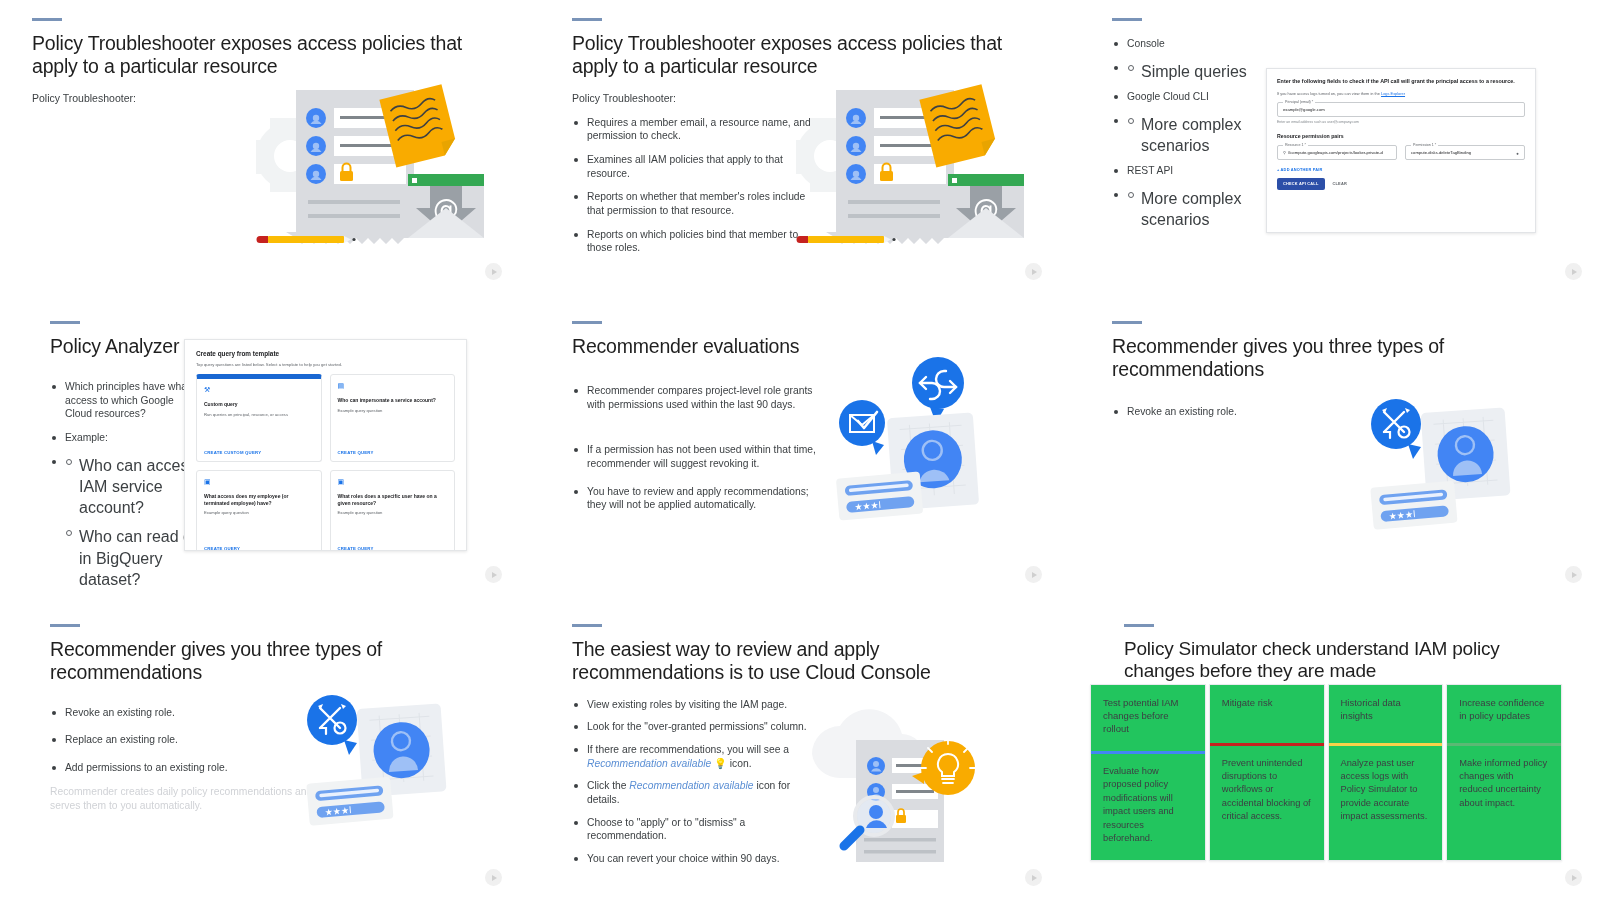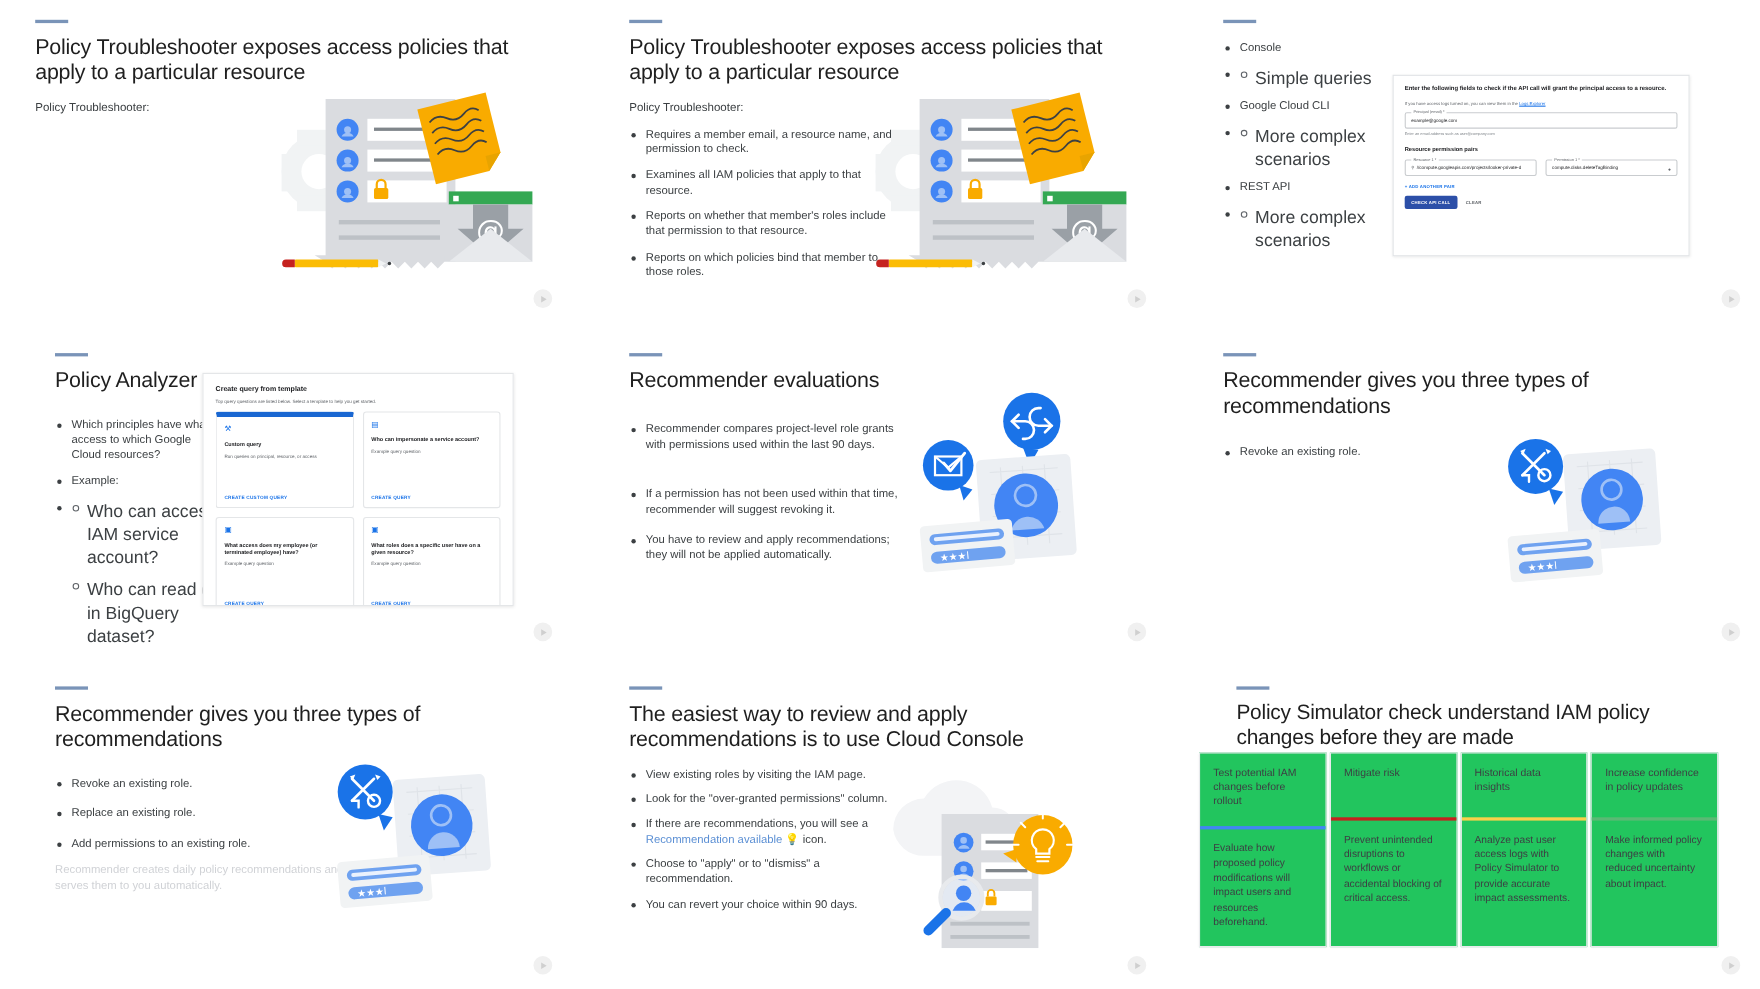--- a/index.html
+++ b/index.html
@@ -85,21 +85,21 @@
     background: transparent;
   }
   .wide li { max-width: 300px; }
   .note {
     font-size: 10.3px;
     line-height: 1.4;
     color: #d0d2d6;
     margin-top: 10px;
     max-width: 270px;
   }
-  .lnk { color: #5b8fd4; }
+  .lnk { color: #5b8fd4; font-style: italic; }
   .play {
     position: absolute;
     right: 18px; bottom: 14px;
     width: 17px; height: 17px;
     border-radius: 50%;
     background: #f0f0f0;
     display: flex; align-items: center; justify-content: center;
   }
   .play::after {
     content: "";
@@ -544,20 +544,21 @@
     <div class="play"></div>
   </div>
 
   <div class="slide">
     <div class="accent"></div>
     <div class="title">The easiest way to review and apply recommendations is to use Cloud Console</div>
     <ul class="bul" style="margin-top:14px">
       <li style="margin-bottom:9px"><span>View existing roles by visiting the IAM page.</span></li>
       <li style="margin-bottom:9px"><span>Look for the "over-granted permissions" column.</span></li>
       <li style="margin-bottom:9px"><span>If there are recommendations, you will see a </span><span class="lnk">Recommendation available</span><span> 💡 icon.</span></li>
+      <li style="margin-bottom:9px"><span>Click the </span><span class="lnk">Recommendation available</span><span> icon for details.</span></li>
       <li style="margin-bottom:9px"><span>Choose to "apply" or to "dismiss" a recommendation.</span></li>
       <li><span>You can revert your choice within 90 days.</span></li>
     </ul>
     <svg class="illus" style="left:258px;top:88px" width="200" height="168" viewBox="0 0 200 168">
       <path d="M14 60 a28 28 0 0 1 28 -28 a34 34 0 0 1 62 8 a22 22 0 0 1 0 44 h-62 a28 28 0 0 1 -28 -24z" fill="#f3f4f6"></path>
       <rect x="58" y="46" width="88" height="122" fill="#dadce0"></rect>
       <circle cx="78" cy="72" r="9" fill="#4285f4"></circle>
         <circle cx="78" cy="70" r="3" fill="#9ec0f6"></circle>
         <path d="M73 77.5 a5.8 5.8 0 0 1 10.5 0z" fill="#9ec0f6"></path>
       <rect x="94" y="64" width="46" height="15" fill="#fff"></rect>

